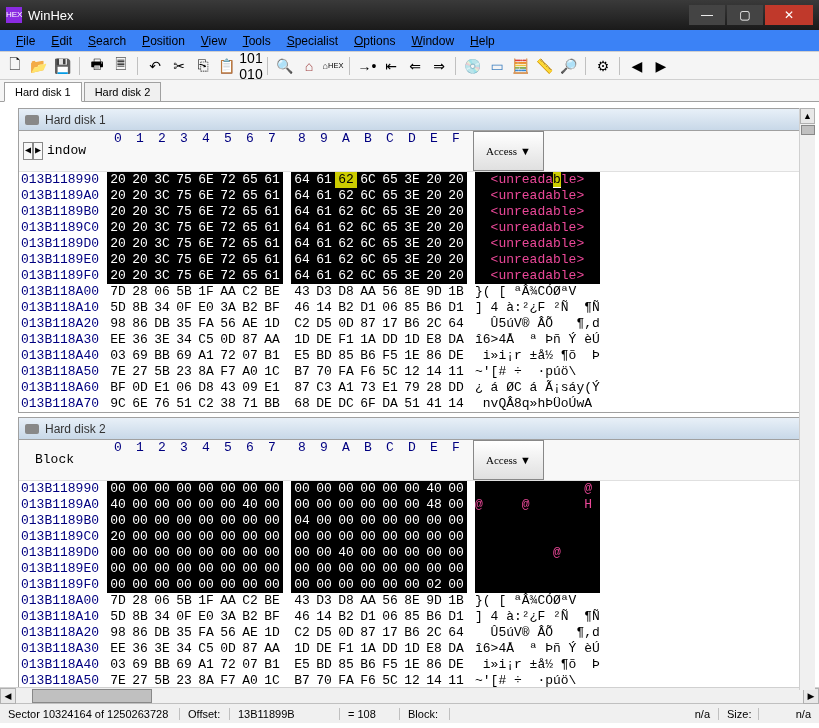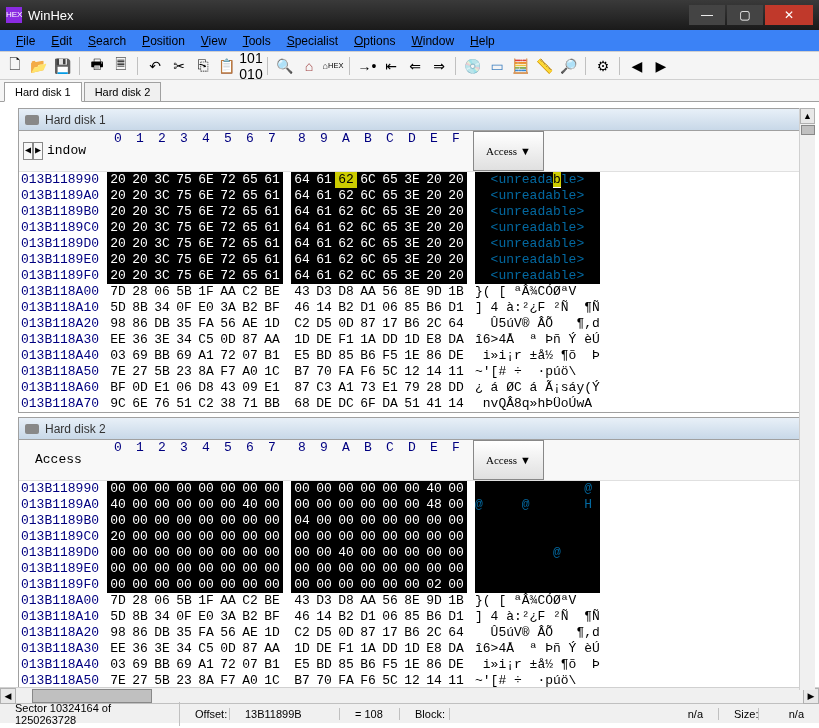--- a/index.html
+++ b/index.html
@@ -41,33 +41,33 @@
   .hexrow { display: flex; }
   .offset-col { width: 88px; text-align: right; padding-right: 8px; color: #000080; }
   .offset-col.hdr { color: #000; text-align: left; padding-left: 4px; display: flex; align-items: center; }
   .offset-col.hdr .navarr { font-size: 10px; display:inline-block; width:10px; text-align:center; cursor:pointer; border:1px solid #888;}
   .hex-cell { width: 22px; text-align: center; color: #000; }
   .hex-cell.hdr { color: #000080; }
   .hex-cell.gap { margin-left: 8px; }
   .hex-cell.inv { background: #000; color: #fff; }
   .hex-cell.hilite { background: #cccc00; }
   .ascii-col { width: 140px; padding-left: 8px; white-space: pre; color: #000; }
-  .ascii-col .inv { background: #000; color: #0369a1; display:inline-block;}
+  .ascii-col .inv { background: #000; color: #ec4899; display:inline-block;}
   .ascii-col .hl { background: #cccc00; }
   .access-btn { margin-left: 6px; padding: 11px 12px; border: 1px solid #888; background: linear-gradient(#fff,#e0e0e0); cursor: pointer; font-family: "Segoe UI"; font-size: 11px; }
   
   .scrollbar-v { width: 16px; background: #f0f0f0; border-left: 1px solid #d0d0d0; position: absolute; right: 4px; top: 108px; bottom: 38px; }
   .scrollbar-h { height: 16px; background: #f0f0f0; border-top: 1px solid #d0d0d0; display: flex; align-items: center; }
   .scroll-thumb { background: #c0c0c0; border: 1px solid #888; }
   .scroll-btn { width: 16px; height: 16px; background: #e8e8e8; border: 1px solid #b0b0b0; display:flex; align-items:center; justify-content:center; font-size:9px; cursor:pointer;}
   .scrollbar-h .scroll-thumb { height: 14px; width: 120px; margin-left: 16px; }
   
   
   .statusbar { height: 20px; background: #f0f0f0; border-top: 1px solid #c0c0c0; display: flex; align-items: center; font-size: 11px; }
-  .status-cell { padding: 0 15px; border-right: 1px solid #c0c0c0; }
+  .status-cell { padding: 0 8px; border-right: 1px solid #c0c0c0; }
 </style>
 </head>
 <body>
 
 <div class="titlebar">
   <div class="icon">HEX</div>
   <div class="title">WinHex</div>
   <div class="winbtns">
     <div class="winbtn min">—</div>
     <div class="winbtn max">▢</div>
@@ -462,21 +462,21 @@
       </div>
     </div>
     <div class="pane">
       <div class="pane-header">
         <div class="disk-icon"></div>
         <span>Hard disk 2</span>
       </div>
       <div class="hexgrid">
         <div class="hexheader">
           <div class="offset-col hdr">
-            <span style="margin-left:12px">Access</span>
+            <span style="margin-left:12px">Block</span>
           </div>
           <div class="hex-cell hdr">0</div>
           <div class="hex-cell hdr">1</div>
           <div class="hex-cell hdr">2</div>
           <div class="hex-cell hdr">3</div>
           <div class="hex-cell hdr">4</div>
           <div class="hex-cell hdr">5</div>
           <div class="hex-cell hdr">6</div>
           <div class="hex-cell hdr">7</div>
           <div class="hex-cell hdr gap">8</div>

